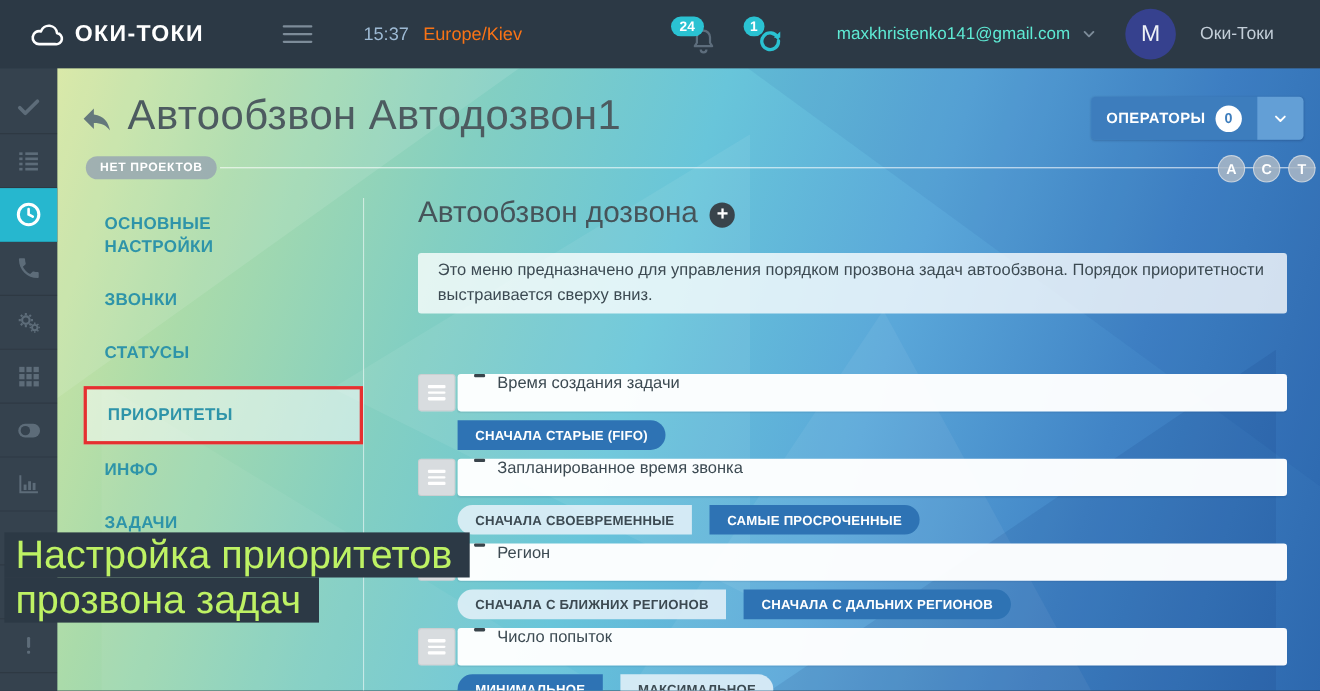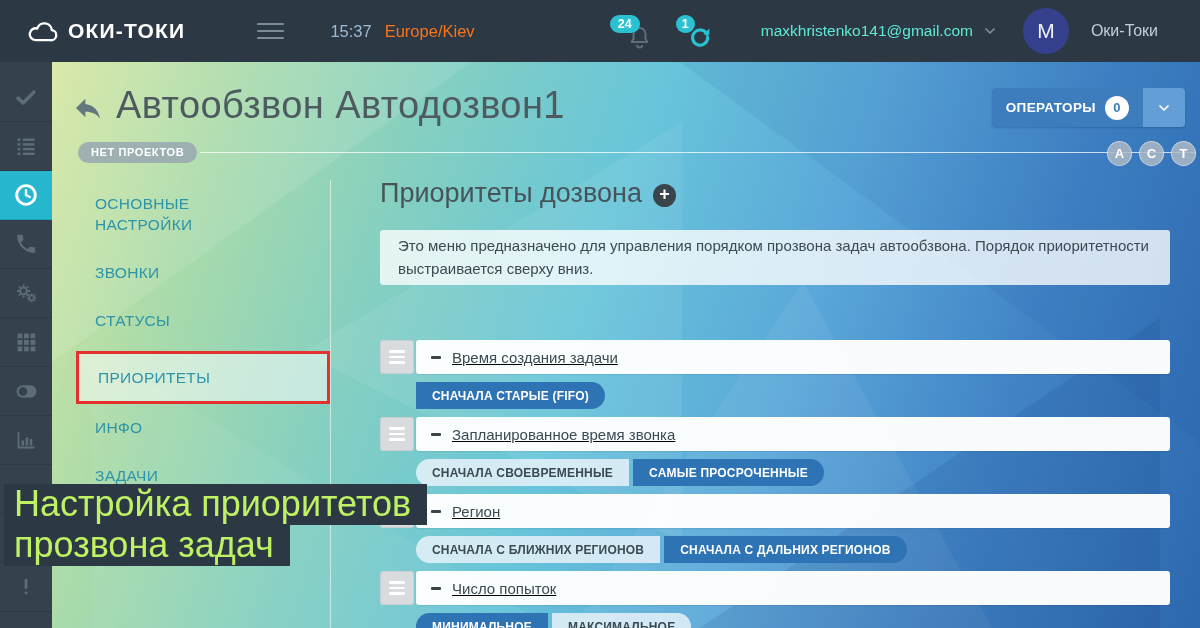--- a/index.html
+++ b/index.html
@@ -50,40 +50,40 @@
   .op-main { background:#3d7dbd; border-radius:4px 0 0 4px; padding:0 14px; display:flex; align-items:center; gap:9px; color:#fff; font-size:13.5px; font-weight:bold; letter-spacing:.4px; }
   .op-badge { width:24px; height:24px; background:#fff; border-radius:50%; color:#3d7dbd; font-size:13px; font-weight:bold; display:flex; align-items:center; justify-content:center; }
   .op-arrow { width:42px; background:#639fd6; border-radius:0 4px 4px 0; display:flex; align-items:center; justify-content:center; color:#fff; }
 
   .hline { position:absolute; left:148px; right:4px; top:90px; height:1px; background:rgba(255,255,255,.75); }
   .project-badge { position:absolute; left:26px; top:80px; height:21px; line-height:21px; background:rgba(152,167,178,.85); border-radius:11px; color:#fff; font-size:11px; font-weight:bold; letter-spacing:.6px; padding:0 13px; z-index:2; }
   .queue { position:absolute; right:4px; top:79px; display:flex; gap:7px; z-index:2; }
   .q-circle { width:25px; height:25px; border-radius:50%; background:rgba(171,184,197,.85); border:1px solid rgba(255,255,255,.45); color:#fff; font-size:13px; font-weight:bold; display:flex; align-items:center; justify-content:center; cursor:pointer; }
 
   
-  .menu-item { position:absolute; left:43px; width:230px; color:#2e94a9; font-size:15.5px; font-weight:normal; letter-spacing:.3px; line-height:21px; cursor:pointer; }
+  .menu-item { position:absolute; left:43px; width:230px; color:#2e94a9; font-size:15.5px; font-weight:bold; letter-spacing:.3px; line-height:21px; cursor:pointer; }
   .menu-item.wrap { width:150px; }
   .menu-item.highlight { left:24px; width:254px; background:rgba(255,255,255,.52); border:3px solid #e53030; padding:13px 0 13px 19px; }
   .vsep { position:absolute; left:278px; top:118px; bottom:0; width:1px; background:rgba(255,255,255,.55); }
 
   
   .content-title { position:absolute; left:328px; top:116px; font-size:27px; font-weight:400; color:#46545a; display:flex; align-items:center; gap:11px; }
   .add-icon { width:23px; height:23px; border-radius:50%; background:#39444b; color:#fff; display:flex; align-items:center; justify-content:center; cursor:pointer; margin-top:3px; }
   .add-icon::before { content:"+"; font-size:18px; font-weight:bold; line-height:1; margin-top:-2px; }
   .info-box { position:absolute; left:328px; top:168px; width:790px; background:rgba(255,255,255,.78); border-radius:3px; padding:4px 18px; font-size:15px; color:#3c4a52; line-height:1.55; }
 
   .rows { position:absolute; left:328px; top:278px; width:790px; }
   .prio-row { margin-bottom:8px; }
   .row-top { display:flex; gap:2px; height:34px; }
   .drag-handle { width:34px; height:34px; flex:none; background:#d8dcdf; border-radius:3px; display:flex; flex-direction:column; align-items:center; justify-content:center; gap:3px; box-shadow:inset 0 0 0 1px rgba(0,0,0,.06); cursor:grab; }
   .drag-handle i { width:16px; height:2.5px; background:#fff; border-radius:1px; }
-  .row-bar { flex:1; background:rgba(255,255,255,.97); border-radius:3px; display:flex; align-items:center; padding:0 15px; gap:11px; cursor:pointer; box-shadow:0 1px 1px rgba(0,20,60,.08);text-decoration:underline; }
+  .row-bar { flex:1; background:rgba(255,255,255,.97); border-radius:3px; display:flex; align-items:flex-start; padding:0 15px; gap:11px; cursor:pointer; box-shadow:0 1px 1px rgba(0,20,60,.08); }
   .dash { width:10px; height:3px; background:#39444b; border-radius:1px; flex:none; }
   .row-label { font-size:15px; color:#3c4a52; }
-  .row-buttons { margin-left:36px; margin-top:8px; display:flex; gap:4px; height:27px; }
+  .row-buttons { margin-left:36px; margin-top:8px; display:flex; gap:16px; height:27px; }
   .opt-btn { height:27px; padding:0 16px; font-size:12px; font-weight:bold; letter-spacing:.2px; display:flex; align-items:center; cursor:pointer; white-space:nowrap; }
   .opt-btn:first-child { border-radius:14px 0 0 14px; }
   .opt-btn:last-child { border-radius:0 14px 14px 0; }
   .opt-btn.active { background:#2e73b4; color:#fff; }
   .opt-btn.inactive { background:rgba(227,240,248,.88); color:#3c4a52; }
 
   
   .caption { position:absolute; left:4px; top:484px; z-index:20; color:#bef264; font-size:36px; line-height:40px; font-weight:400; }
   .cap-line { background:#2c3945; width:fit-content; padding:0 16px 1px 10px; }
 
@@ -293,21 +293,21 @@
         <div class="menu-item wrap" style="top: 131px;"><span>ОСНОВНЫЕ НАСТРОЙКИ</span></div>
         <div class="menu-item" style="top: 200px;"><span>ЗВОНКИ</span></div>
         <div class="menu-item" style="top: 248px;"><span>СТАТУСЫ</span></div>
         <div class="menu-item highlight" style="top: 289px;"><span>ПРИОРИТЕТЫ</span></div>
         <div class="menu-item" style="top: 355px;"><span>ИНФО</span></div>
         <div class="menu-item" style="top: 403px;"><span>ЗАДАЧИ</span></div>
       </nav>
     <div class="vsep"></div>
 
     <h2 class="content-title">
-      <span>Приоритеты дозвона</span>
+      <span>Автообзвон дозвона</span>
       <span class="add-icon"></span>
     </h2>
     <div class="info-box">Это меню предназначено для управления порядком прозвона задач автообзвона. Порядок приоритетности выстраивается сверху вниз.</div>
     <div class="rows" id="rows">
   <div class="prio-row">
     <div class="row-top">
       <div class="drag-handle">
               <i></i>
               <i></i>
               <i></i>

